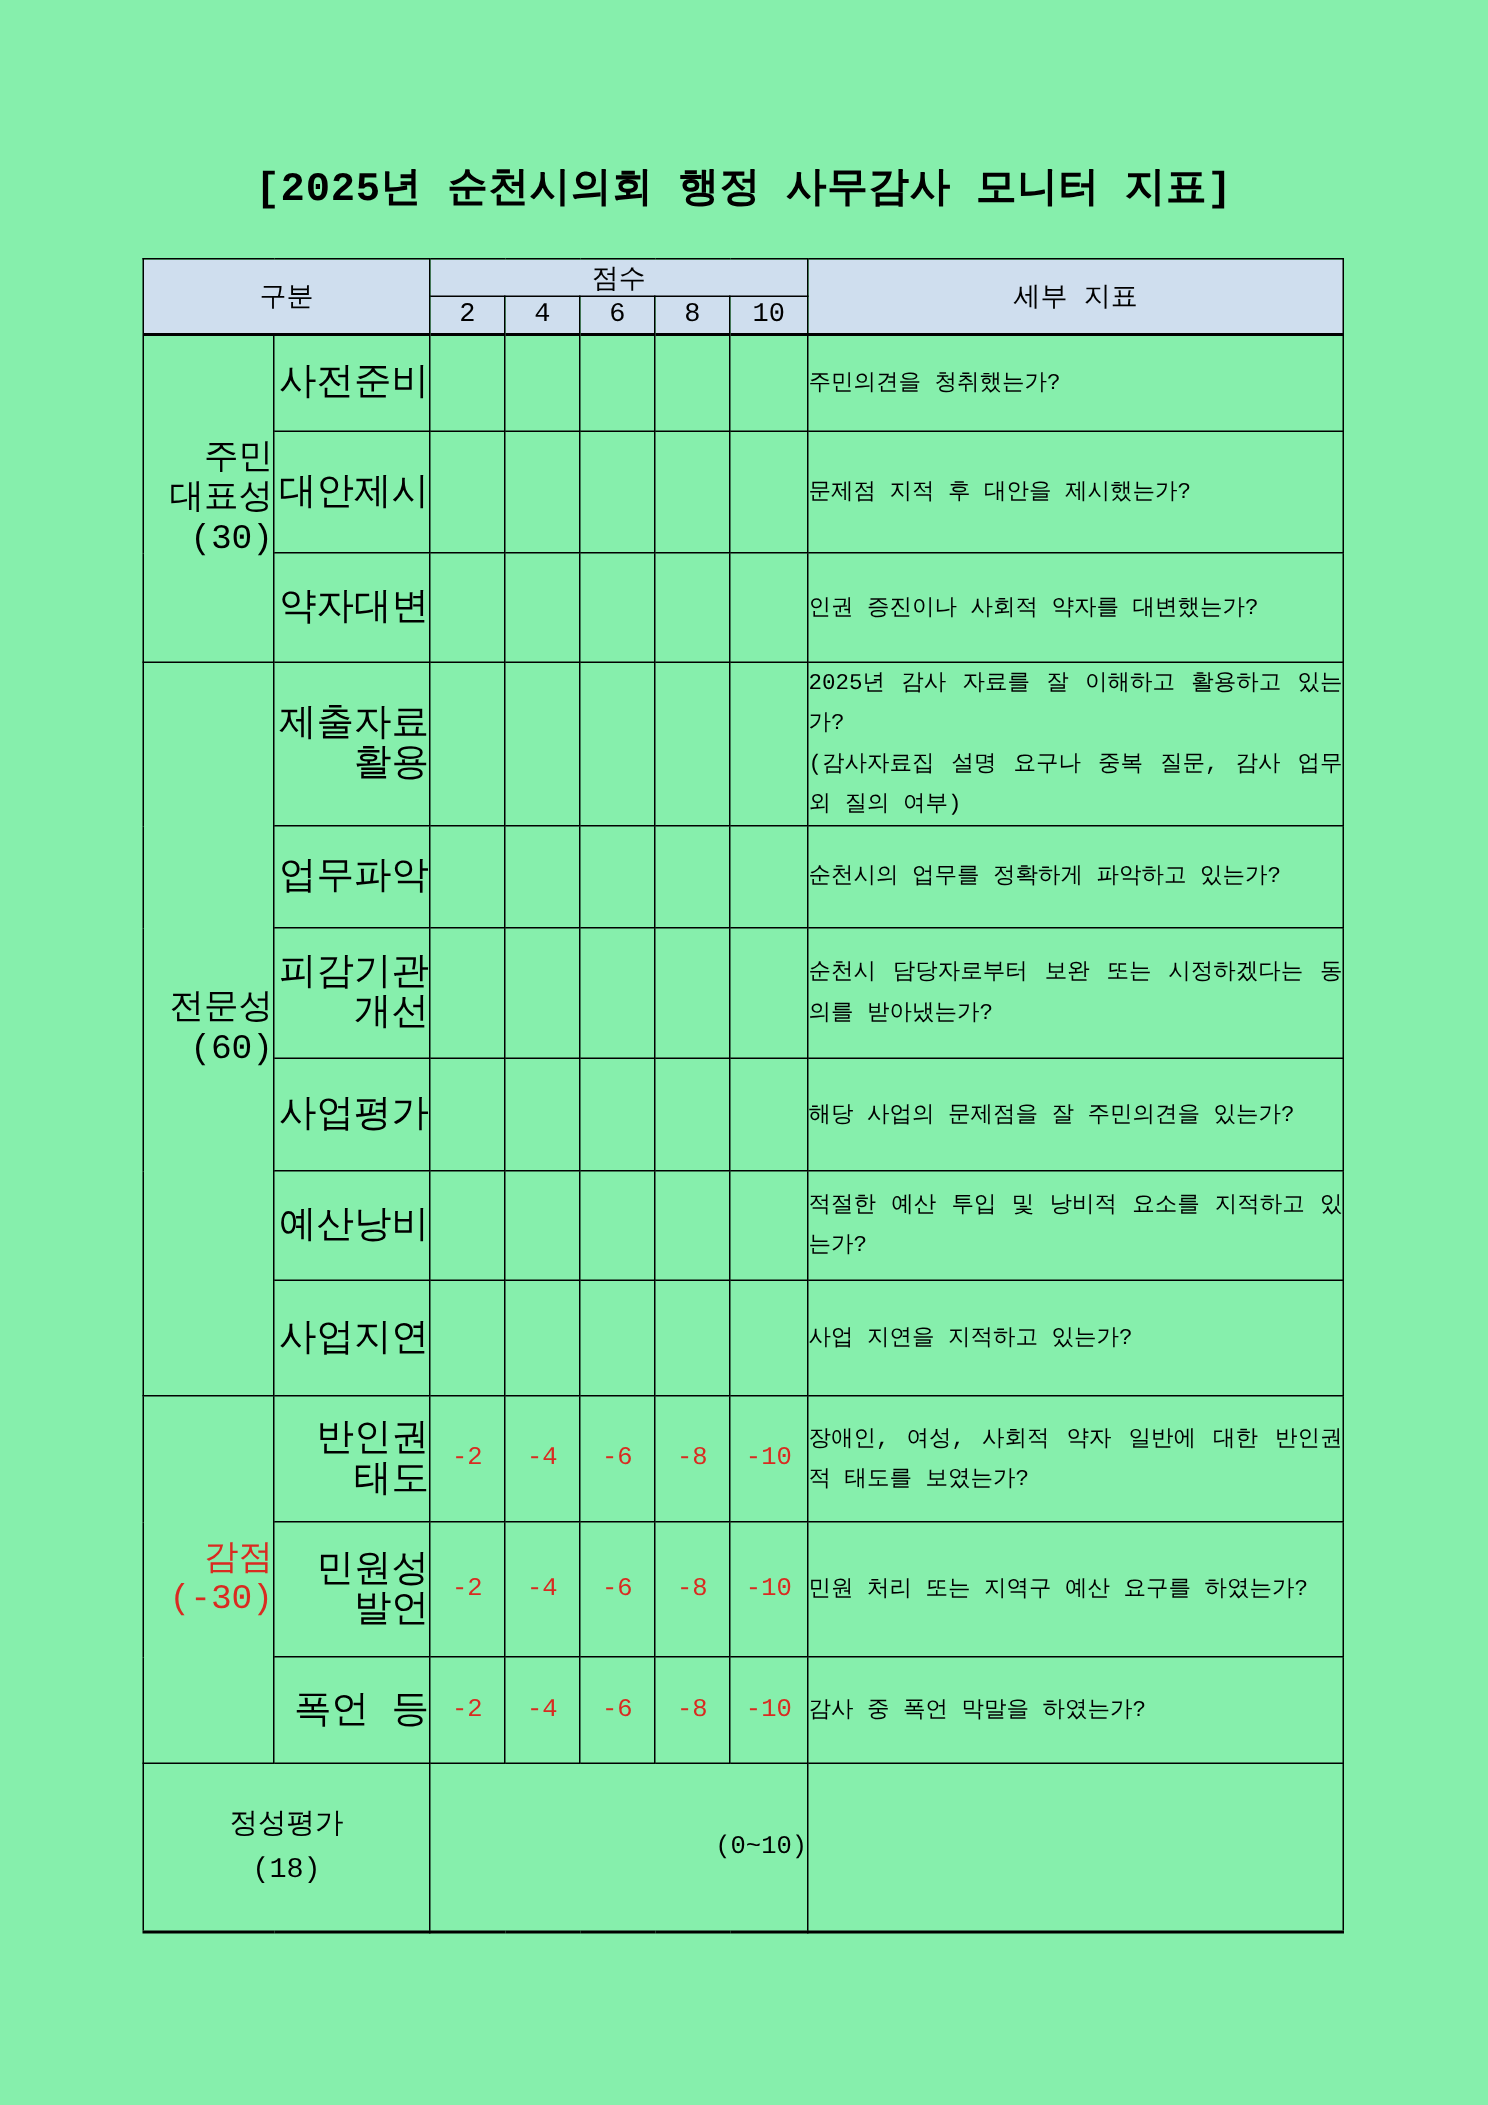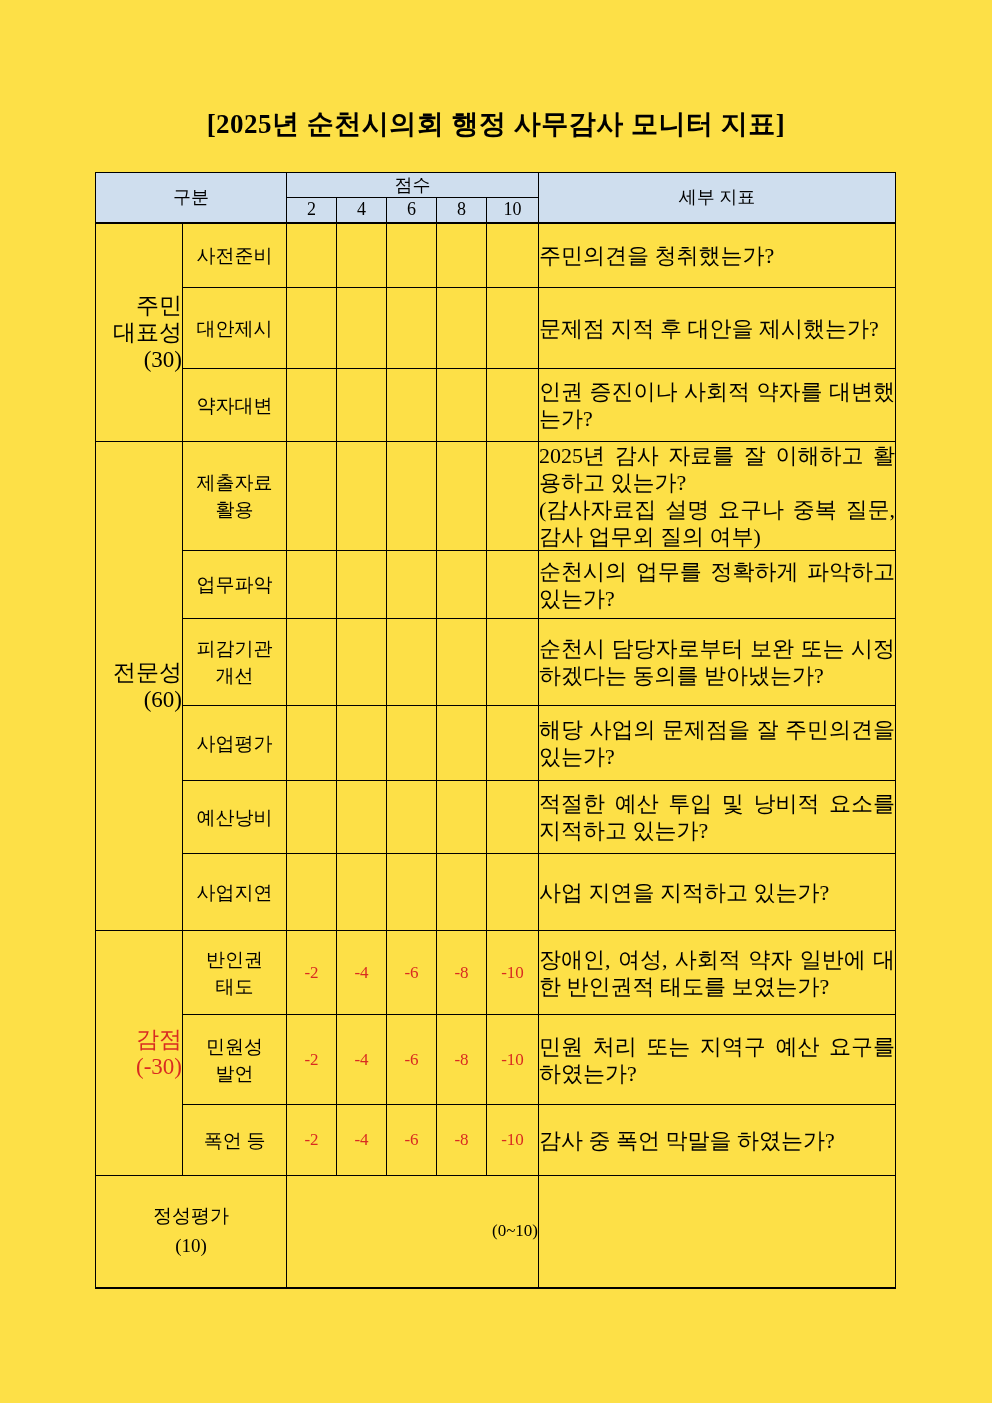--- a/index.html
+++ b/index.html
@@ -1,21 +1,21 @@
 <!DOCTYPE html>
 <html><head>
 <meta charset="utf-8">
 <style>
   html, body { margin: 0; padding: 0; background: #ffffff; }
   .page {
     position: relative;
     width: 992px;
     height: 1403px;
-    background: #fde047;
-    font-family: Liberation Serif, serif;
+    background: #86efac;
+    font-family: Liberation Mono, monospace;
     color: #000000;
     overflow: hidden;
   }
   .title {
     position: absolute;
     top: 106px;
     left: 0;
     width: 100%;
     text-align: center;
     font-size: 27px;
@@ -46,32 +46,32 @@
     text-align: center;
   }
   thead .sep { border-bottom: 2px solid #000; }
   .group-cell {
     text-align: right;
     font-size: 23px;
     line-height: 27px;
     white-space: pre-line;
   }
   .item-cell {
-    text-align: center;
-    font-size: 19px;
+    text-align: right;
+    font-size: 25px;
     line-height: 27px;
     white-space: pre-line;
   }
   .score-cell {
     text-align: center;
     font-size: 17px;
   }
   .detail-cell {
     text-align: justify;
-    font-size: 22px;
+    font-size: 15px;
     line-height: 27px;
     padding: 0 10px;
     white-space: pre-line;
   }
   .deduct { color: #d92b21; }
   .qual-label {
     text-align: center;
     font-size: 19px;
     line-height: 30px;
     white-space: pre-line;
@@ -233,20 +233,20 @@
         <td class="score-cell deduct">-2</td>
         <td class="score-cell deduct">-4</td>
         <td class="score-cell deduct">-6</td>
         <td class="score-cell deduct">-8</td>
         <td class="score-cell deduct">-10</td>
         <td class="detail-cell">감사 중 폭언 막말을 하였는가?</td>
       </tr>
 
       <tr style="height:112px">
         <td colspan="2" class="qual-label">정성평가
-(10)</td>
+(18)</td>
         <td colspan="5" class="qual-range">(0~10)</td>
         <td class="detail-cell"></td>
       </tr>
     </tbody>
   </table>
 
 </div>
 
 </body></html>

